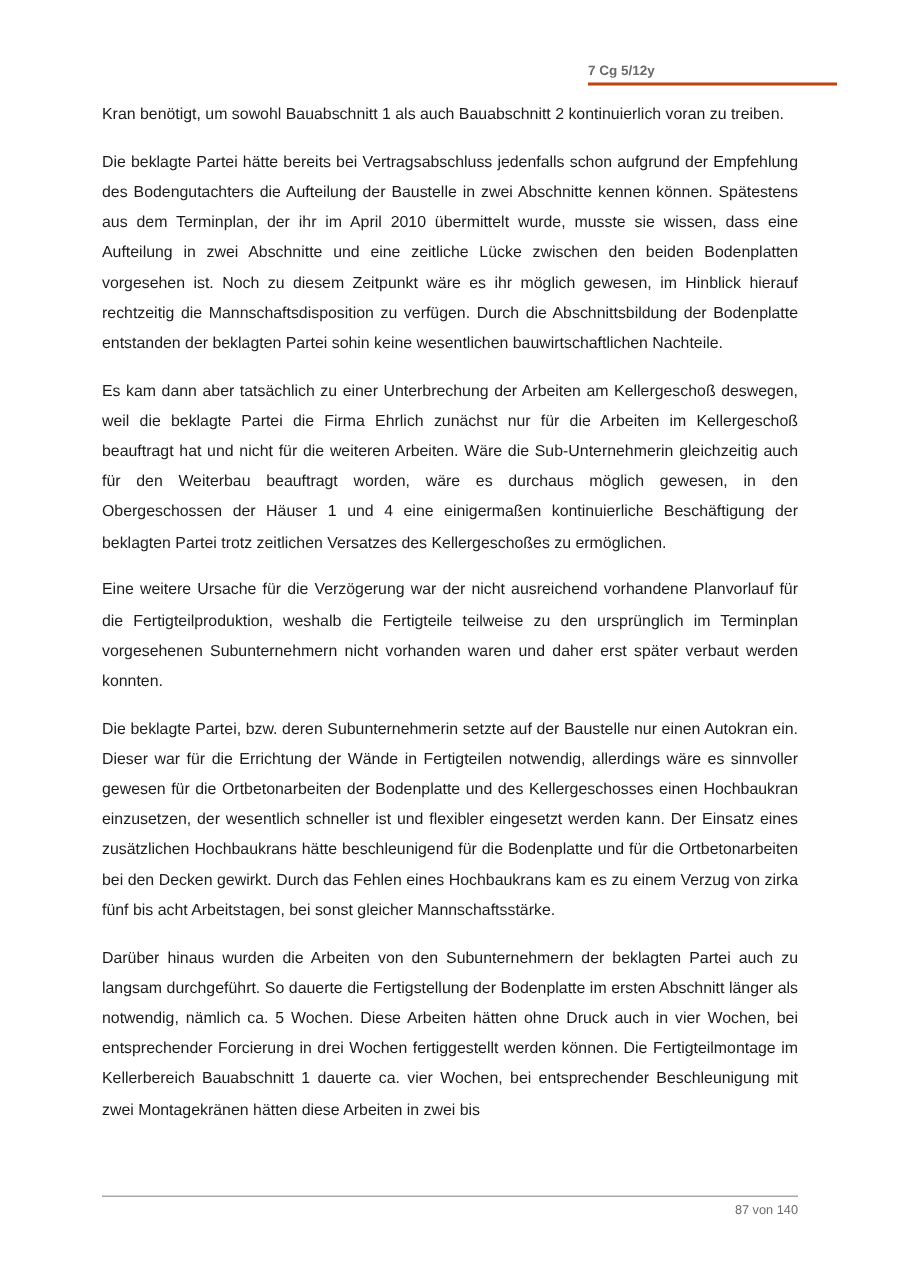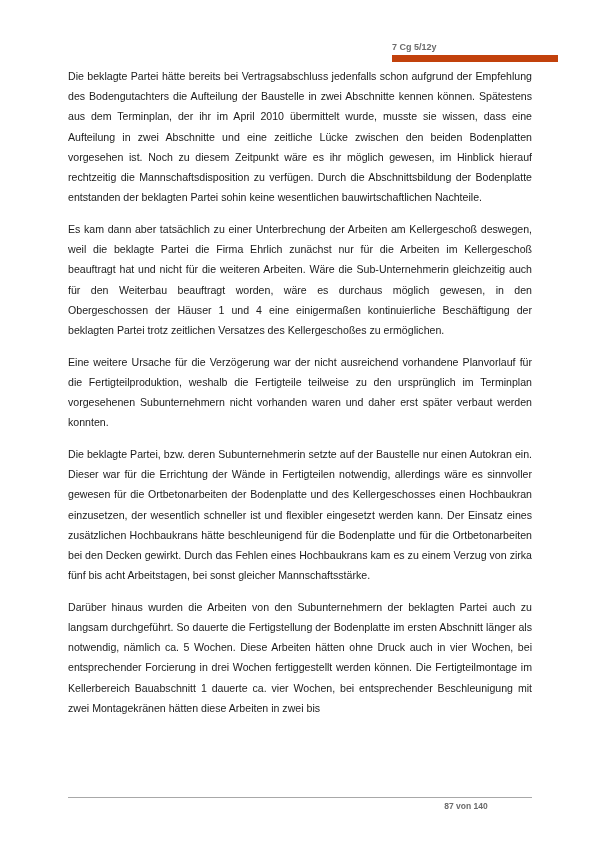--- a/index.html
+++ b/index.html
@@ -1,34 +1,35 @@
 <!DOCTYPE html>
 <html><head>
   <meta charset="utf-8">
   <style>
     html, body { margin: 0; padding: 0; background: #ffffff; }
     body { width: 600px; height: 849px; position: relative; overflow: hidden;
            font-family: "Liberation Sans", sans-serif; color: #1a1a1a; }
     .header-ref { position: absolute; left: 392px; top: 42px; width: 166px;
                   font-size: 9px; font-weight: bold; color: #6a6a6a;
-                  padding-bottom: 3px; border-bottom: 7px solid #c2410c; }
+                  padding-bottom: 3px; border-bottom: 2px solid #c2410c; }
     .content { position: absolute; left: 68px; top: 66px; width: 464px;
                font-size: 10.6px; line-height: 20.2px; text-align: justify; }
     .content p { margin: 0 0 11.5px 0; }
     .footer-line { position: absolute; left: 68px; top: 797px; width: 464px;
                    border-top: 1px solid #a8a8a8; }
     .page-num { position: absolute; left: 400px; top: 801px; width: 132px;
-                text-align: center; font-size: 8.5px; font-weight: bold; color: #6a6a6a; }
+                text-align: right; font-size: 8.5px; font-weight: normal; color: #6a6a6a; }
   </style>
 </head>
 <body>
 
 <div class="header-ref">7 Cg 5/12y</div>
 
 <div class="content">
+  <p>Kran benötigt, um sowohl Bauabschnitt 1 als auch Bauabschnitt 2 kontinuierlich voran zu treiben.</p>
   <p>Die beklagte Partei hätte bereits bei Vertragsabschluss jedenfalls schon aufgrund der Empfehlung des Bodengutachters die Aufteilung der Baustelle in zwei Abschnitte kennen können. Spätestens aus dem Terminplan, der ihr im April 2010 übermittelt wurde, musste sie wissen, dass eine Aufteilung in zwei Abschnitte und eine zeitliche Lücke zwischen den beiden Bodenplatten vorgesehen ist. Noch zu diesem Zeitpunkt wäre es ihr möglich gewesen, im Hinblick hierauf rechtzeitig die Mannschaftsdisposition zu verfügen. Durch die Abschnittsbildung der Bodenplatte entstanden der beklagten Partei sohin keine wesentlichen bauwirtschaftlichen Nachteile.</p>
   <p>Es kam dann aber tatsächlich zu einer Unterbrechung der Arbeiten am Kellergeschoß deswegen, weil die beklagte Partei die Firma Ehrlich zunächst nur für die Arbeiten im Kellergeschoß beauftragt hat und nicht für die weiteren Arbeiten. Wäre die Sub-Unternehmerin gleichzeitig auch für den Weiterbau beauftragt worden, wäre es durchaus möglich gewesen, in den Obergeschossen der Häuser 1 und 4 eine einigermaßen kontinuierliche Beschäftigung der beklagten Partei trotz zeitlichen Versatzes des Kellergeschoßes zu ermöglichen.</p>
   <p>Eine weitere Ursache für die Verzögerung war der nicht ausreichend vorhandene Planvorlauf für die Fertigteilproduktion, weshalb die Fertigteile teilweise zu den ursprünglich im Terminplan vorgesehenen Subunternehmern nicht vorhanden waren und daher erst später verbaut werden konnten.</p>
   <p>Die beklagte Partei, bzw. deren Subunternehmerin setzte auf der Baustelle nur einen Autokran ein. Dieser war für die Errichtung der Wände in Fertigteilen notwendig, allerdings wäre es sinnvoller gewesen für die Ortbetonarbeiten der Bodenplatte und des Kellergeschosses einen Hochbaukran einzusetzen, der wesentlich schneller ist und flexibler eingesetzt werden kann. Der Einsatz eines zusätzlichen Hochbaukrans hätte beschleunigend für die Bodenplatte und für die Ortbetonarbeiten bei den Decken gewirkt. Durch das Fehlen eines Hochbaukrans kam es zu einem Verzug von zirka fünf bis acht Arbeitstagen, bei sonst gleicher Mannschaftsstärke.</p>
   <p>Darüber hinaus wurden die Arbeiten von den Subunternehmern der beklagten Partei auch zu langsam durchgeführt. So dauerte die Fertigstellung der Bodenplatte im ersten Abschnitt länger als notwendig, nämlich ca. 5 Wochen. Diese Arbeiten hätten ohne Druck auch in vier Wochen, bei entsprechender Forcierung in drei Wochen fertiggestellt werden können. Die Fertigteilmontage im Kellerbereich Bauabschnitt 1 dauerte ca. vier Wochen, bei entsprechender Beschleunigung mit zwei Montagekränen hätten diese Arbeiten in zwei bis</p>
 </div>
 
 <div class="footer-line"></div>
 <div class="page-num">87 von 140</div>
 

